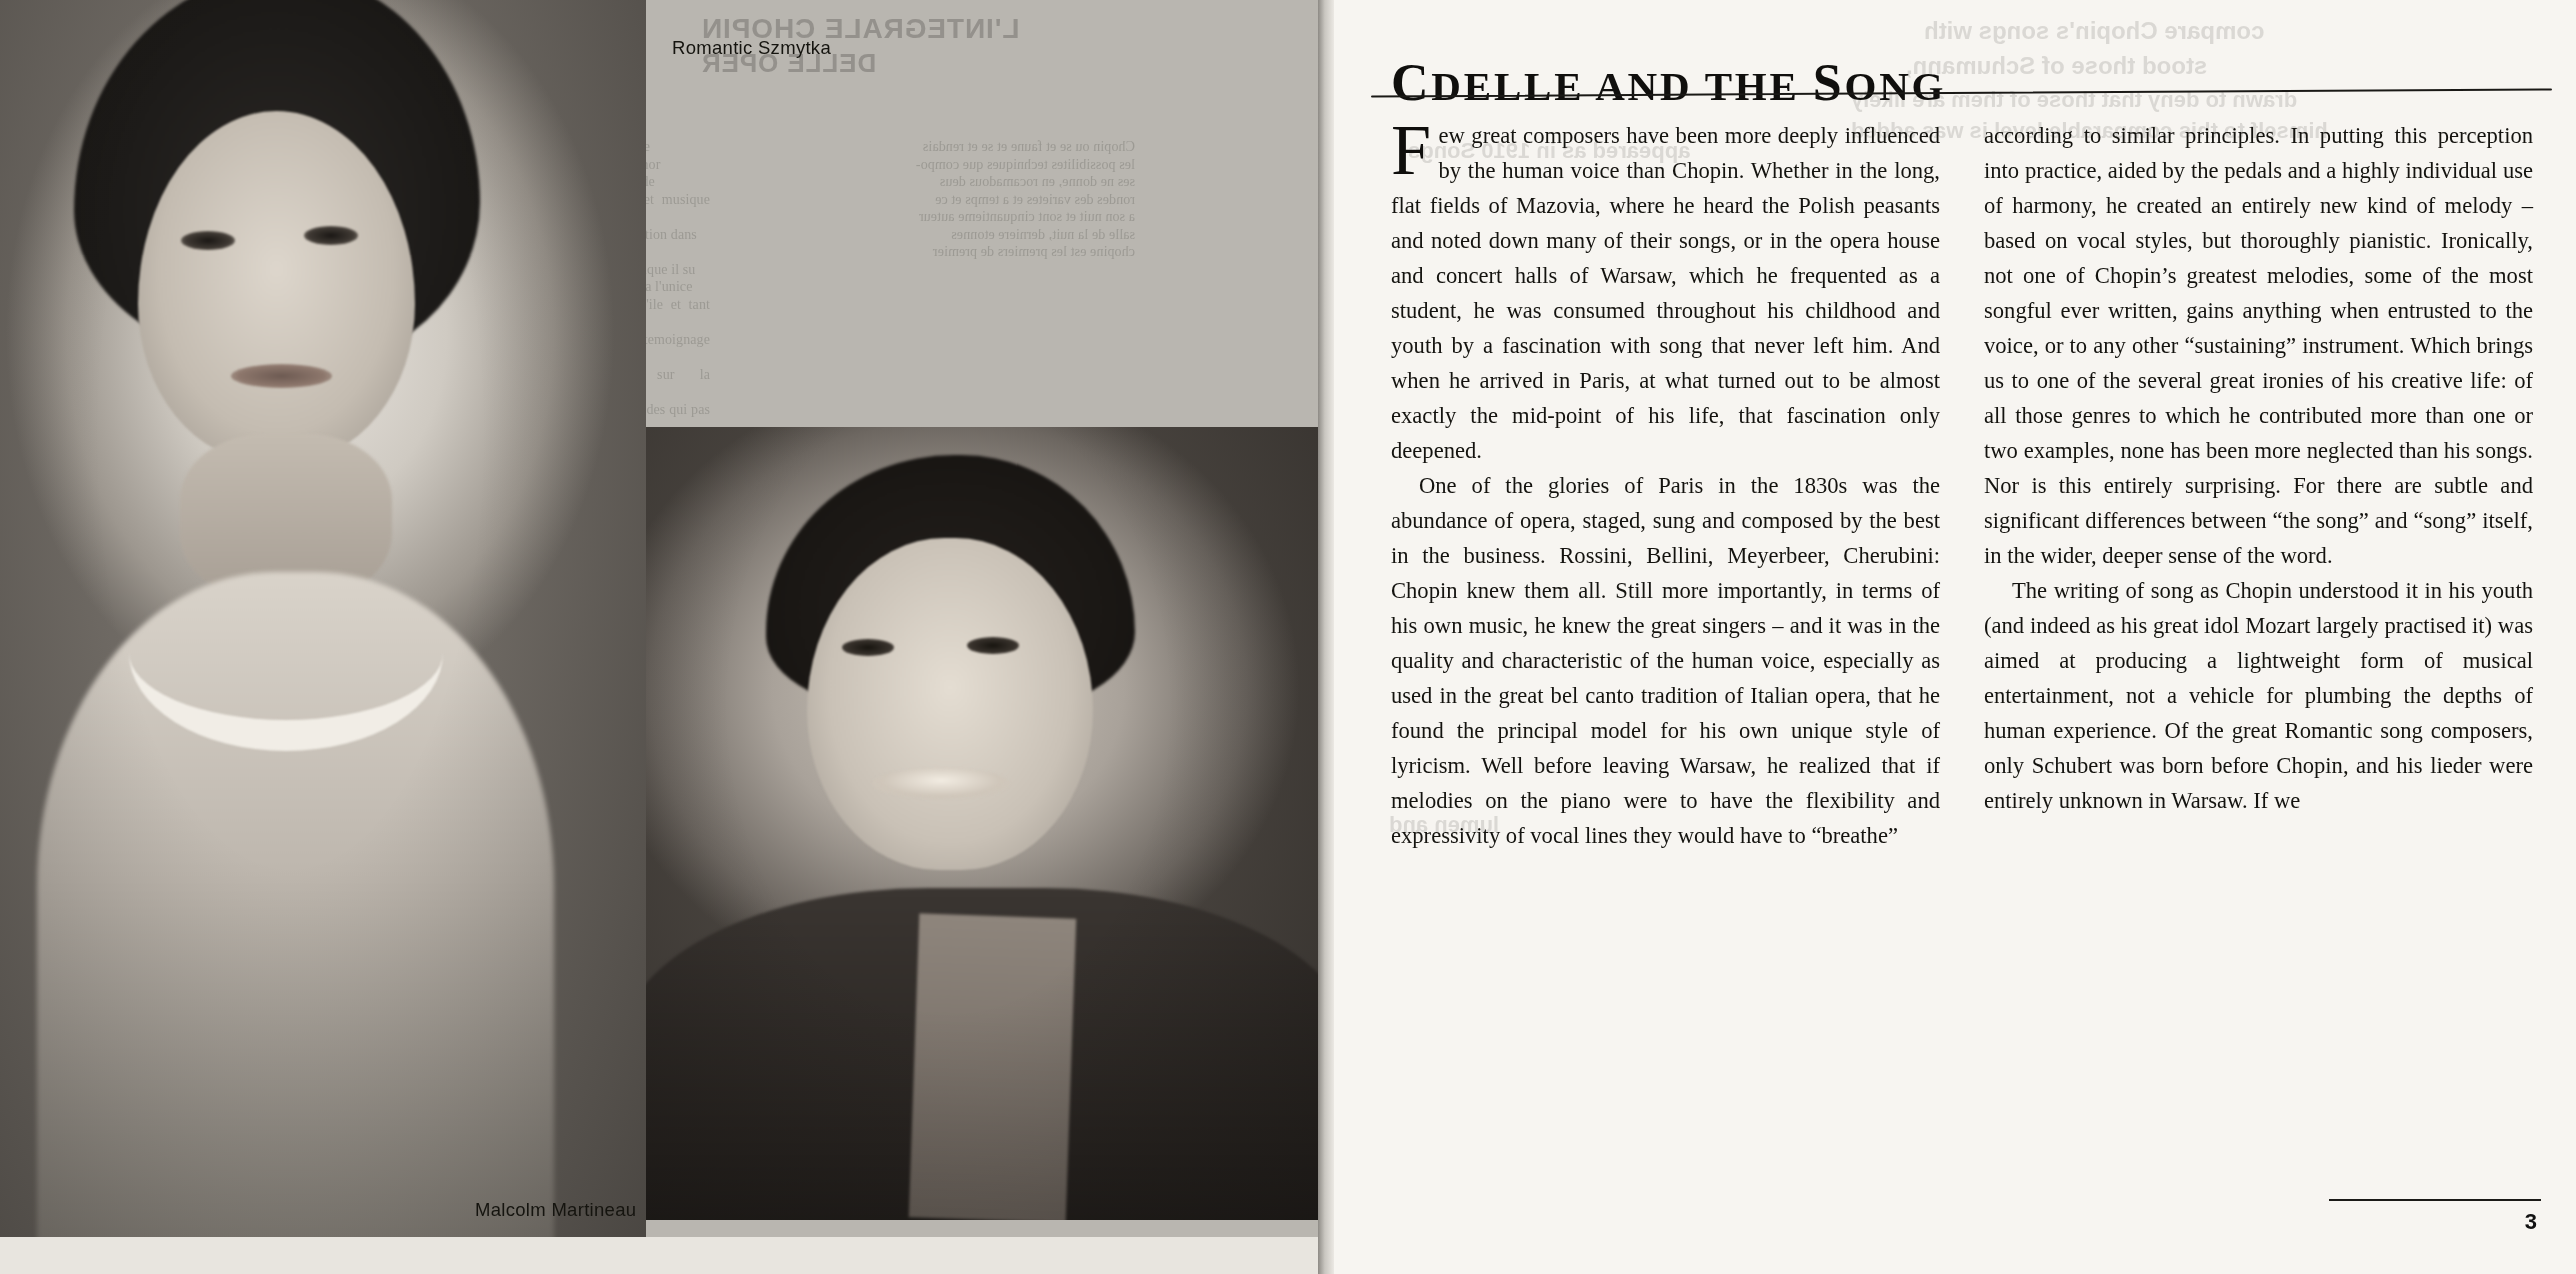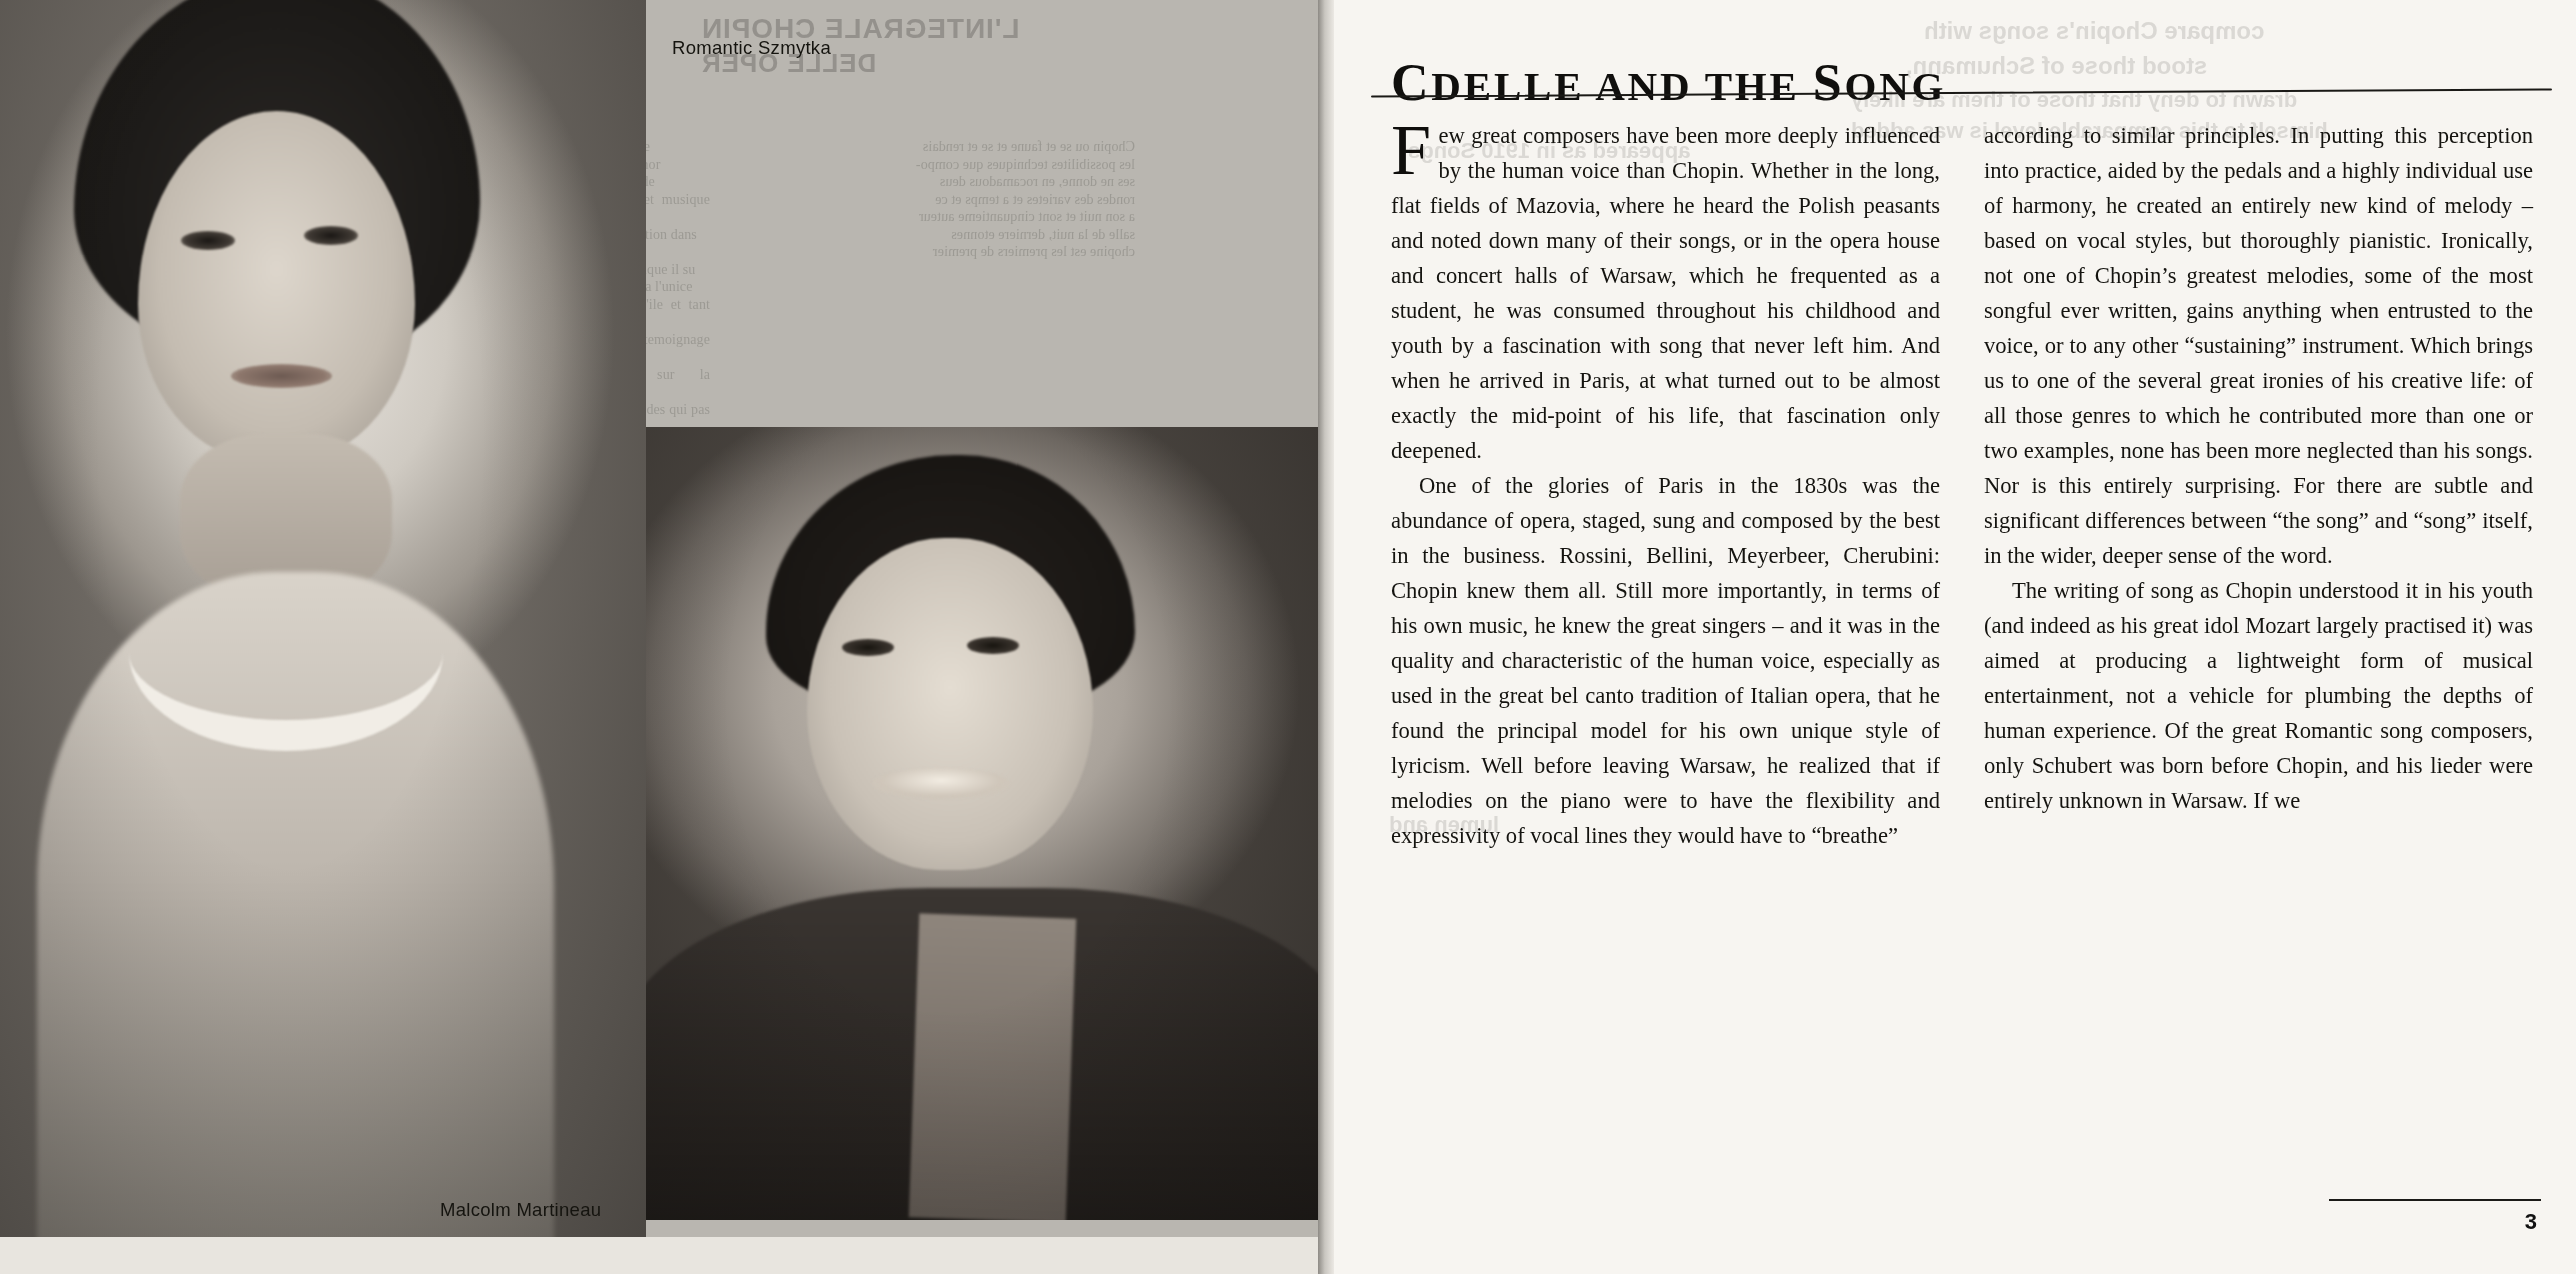--- a/index.html
+++ b/index.html
@@ -192,21 +192,21 @@
   }
 
   .caption {
     position: absolute;
     font-family: "Liberation Sans", sans-serif;
     font-size: 18.5px;
     color: #15140f;
     letter-spacing: 0.3px;
   }
   .caption-singer { left: 672px; top: 37px; }
-  .caption-pianist { left: 440px; top: 1199px; text-align: center; }
+  .caption-pianist { left: 475px; top: 1199px; text-align: center; }
 
   .left-bottom-strip {
     position: absolute;
     left: 0; top: 1237px;
     width: 1318px; height: 37px;
     background: #e8e5df;
   }
 
   
   .gutter {

